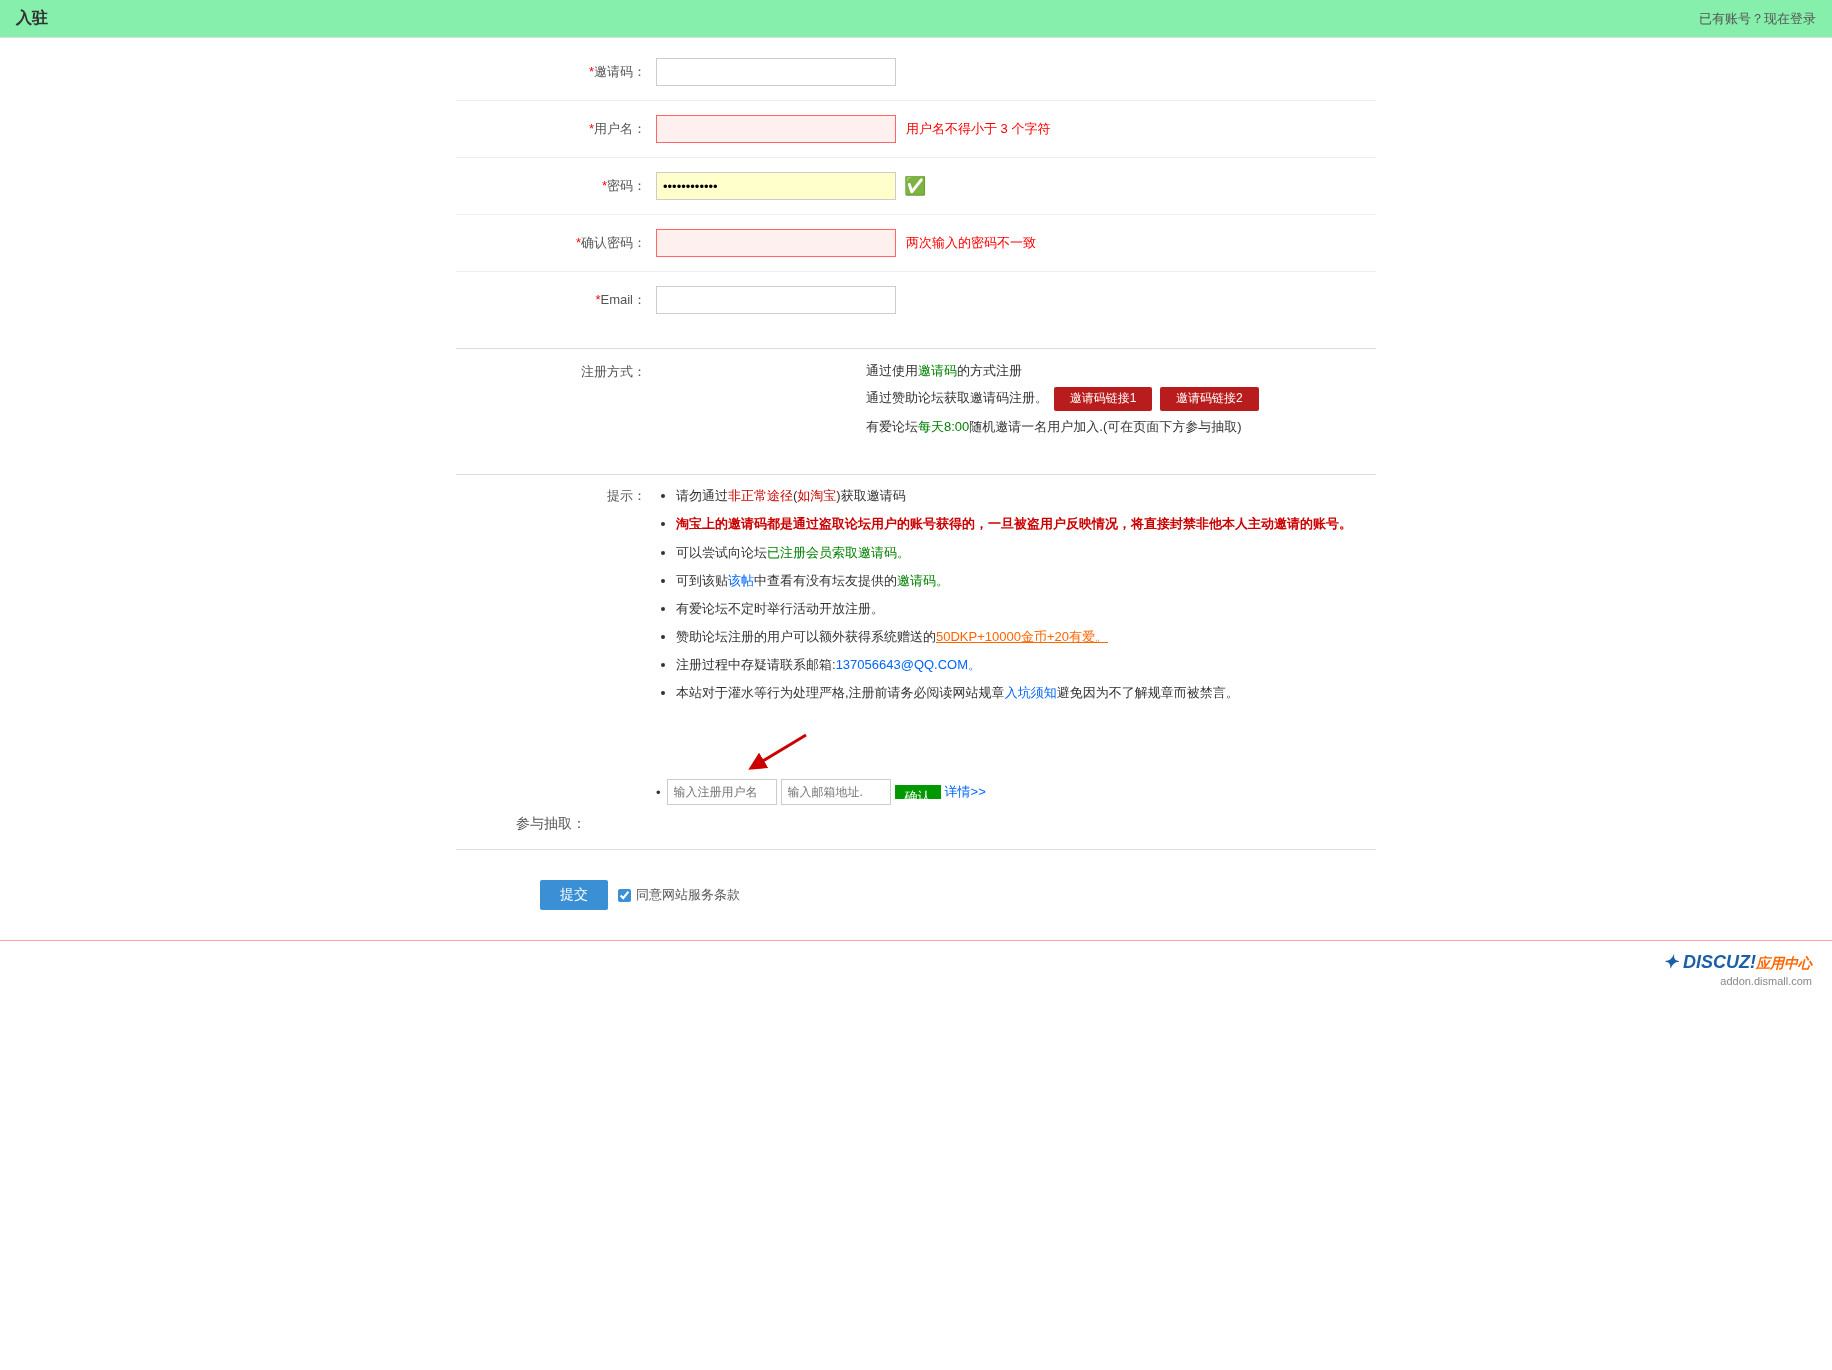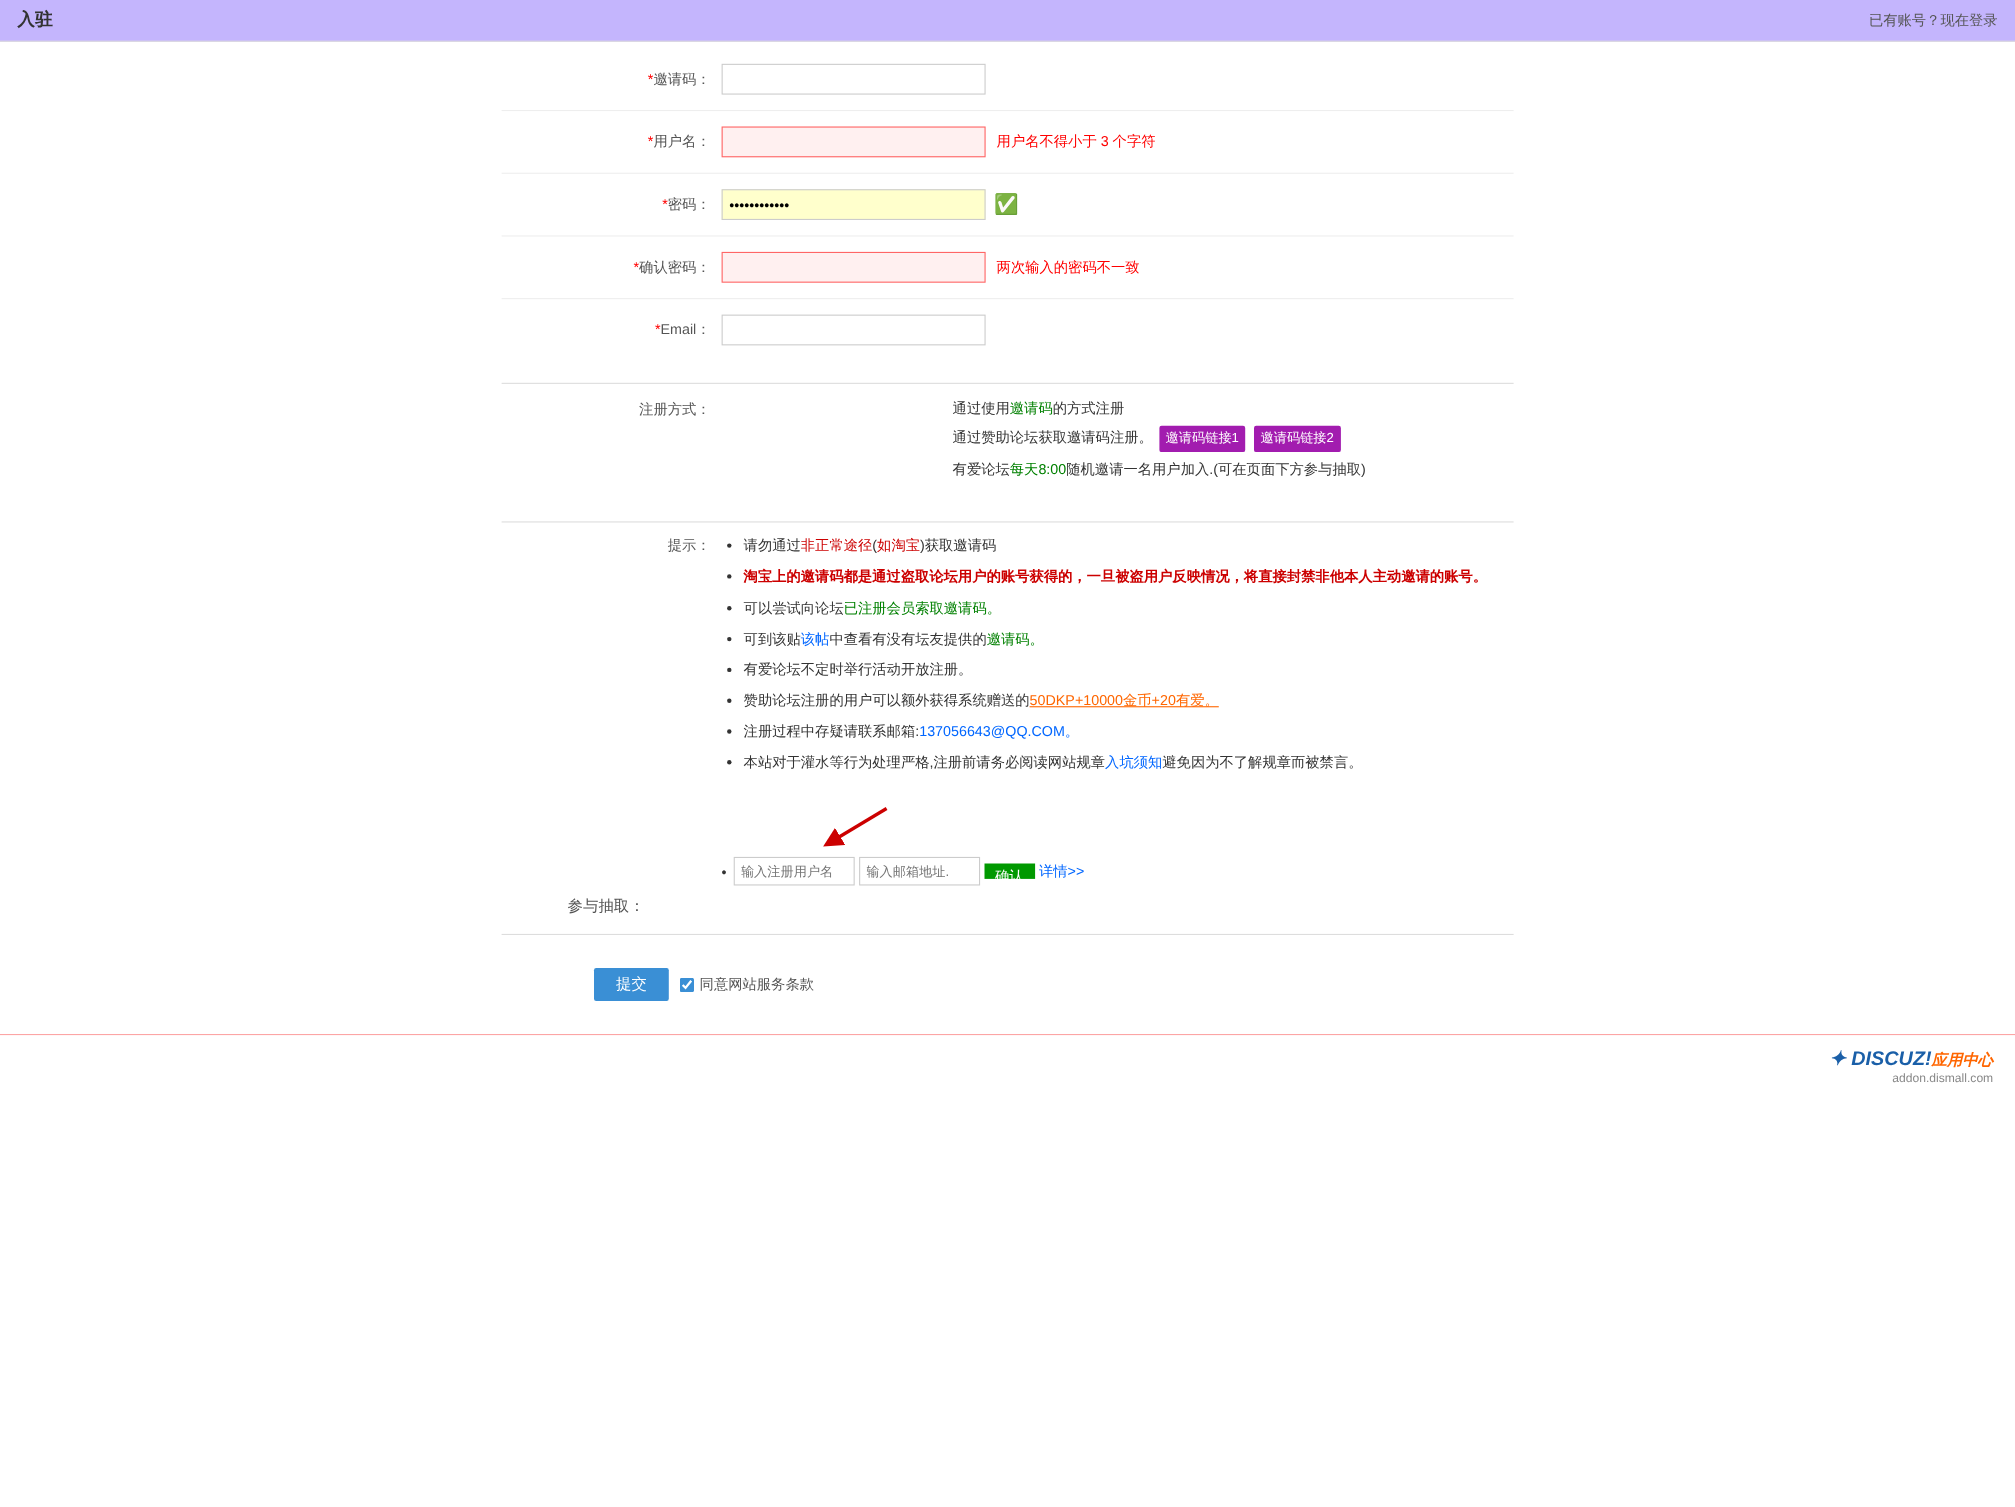--- a/index.html
+++ b/index.html
@@ -8,21 +8,21 @@
       font-size: 13px;
       color: #333;
       background: #fff;
     }
     .header {
       display: flex;
       justify-content: space-between;
       align-items: center;
       padding: 8px 16px;
       border-bottom: 1px solid #ddd;
-      background: #c4b5fd;
+      background: #86efac;
     }
     .header-title {
       font-size: 16px;
       font-weight: bold;
       color: #333;
     }
     .header-login-link {
       font-size: 13px;
       color: #555;
     }
@@ -93,23 +93,23 @@
       margin-left: 210px;
       line-height: 1.8;
       font-size: 13px;
       margin-bottom: 16px;
     }
     .reg-method-content .line {
       margin-bottom: 4px;
     }
     .link-green {
       display: inline-block;
-      background: #a21caf;
+      background: #b91c1c;
       color: #fff;
-      padding: 1px 6px;
+      padding: 1px 16px;
       font-size: 12px;
       border-radius: 2px;
       text-decoration: none;
       margin: 0 2px;
     }
     .link-blue {
       color: #06f;
       text-decoration: none;
     }
     .link-red {

